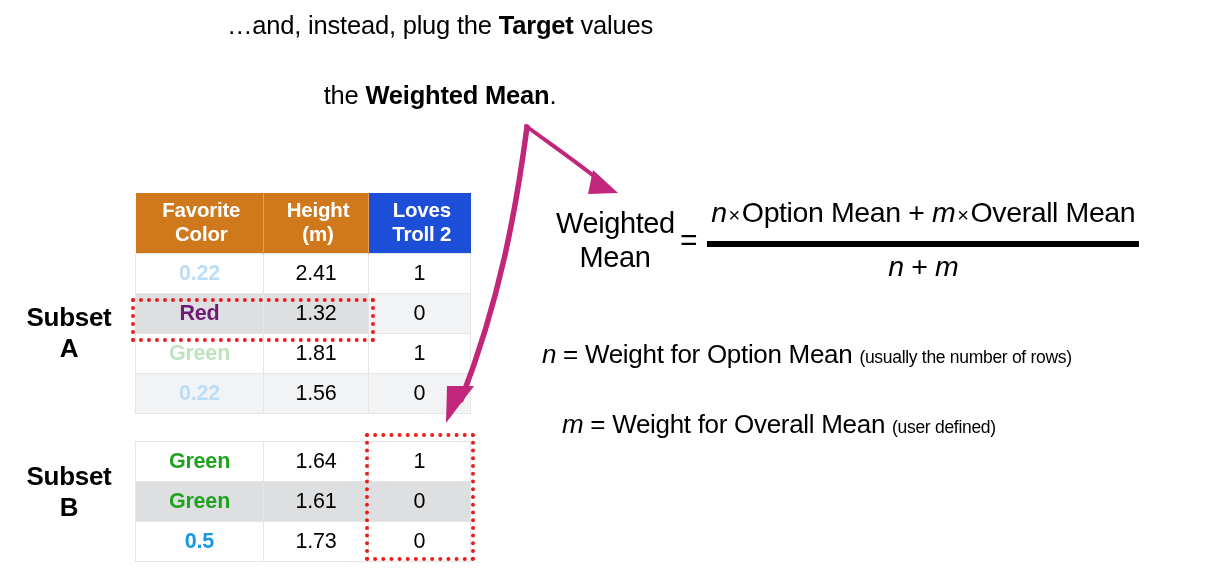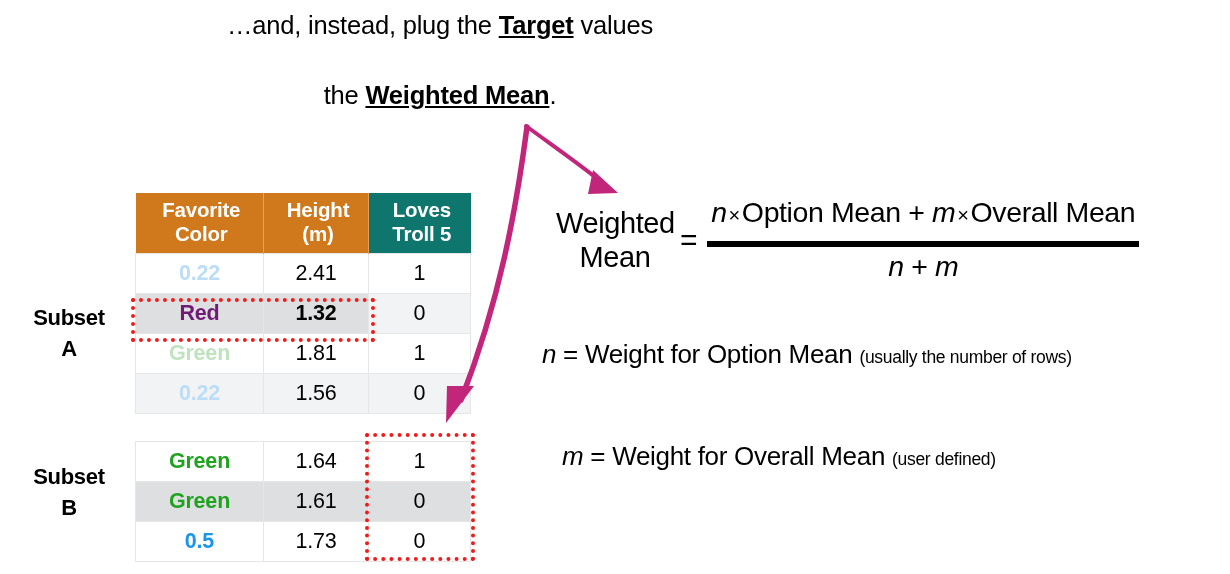--- a/index.html
+++ b/index.html
@@ -26,28 +26,28 @@
     position: absolute;
     left: 150px;
     top: 8px;
     width: 580px;
     text-align: center;
     font-size: 25.5px;
     line-height: 35px;
     letter-spacing: -0.2px;
     color: #000;
   }
-  #caption b { font-weight: bold; text-decoration: underline; }
+  #caption b { font-weight: bold; }
 
   
   .subset-label {
     position: absolute;
     width: 130px;
     text-align: center;
-    font-size: 22px;
+    font-size: 26px;
     font-weight: bold;
     line-height: 31px;
     letter-spacing: -0.3px;
   }
   #subset-a-label { left: 4px; top: 302px; }
   #subset-b-label { left: 4px; top: 461px; }
 
   
   .tbl {
     position: absolute;
@@ -65,36 +65,36 @@
   .tbl th {
     padding: 5px 0 7px 4px;
     font-size: 20.5px;
     font-weight: bold;
     color: #ffffff;
     line-height: 24px;
     text-align: center;
     letter-spacing: -0.2px;
   }
   .tbl th.h-orange { background: #d0781c; border-right: 1px solid #e4a05a; }
-  .tbl th.h-green  { background: #0f766e; }
+  .tbl th.h-green  { background: #1d4ed8; }
 
   .tbl td {
     height: 37px;
     text-align: center;
     vertical-align: middle;
     font-size: 21.5px;
     border: 1px solid #e6e6e6;
     background: #ffffff;
     letter-spacing: -0.2px;
   }
   .tbl tr.alt td { background: #dedfe1; }
   #table-a tr.alt td { background: #f2f3f4; }
   #table-a tr.hl td.hcell { background: #dedfe1; }
 
-  .tbl td.cbold { font-weight: bold; }
+  .tbl td.cbold { font-weight: normal; }
 
   
   .v-green { color: #1fa31f; font-weight: bold; }
   .v-blue  { color: #1c96e8; font-weight: bold; text-align: right; }
   .v-red   { color: #701a75; font-weight: bold; }
   .v-plain { color: #000000; }
 
   
   #table-a tr.dim td { color: #b9b9b9; }
   #table-a tr.dim td .v-green { color: #bfe3bf; }
@@ -147,21 +147,21 @@
   .mtimes { font-size: 20px; padding: 0 2px; }
 
   
   .defline {
     position: absolute;
     font-size: 26px;
     letter-spacing: -0.3px;
     white-space: nowrap;
   }
   #def-n { left: 542px; top: 339px; }
-  #def-m { left: 562px; top: 409px; margin-top: 32px; }
+  #def-m { left: 562px; top: 409px; }
   .defnote { font-size: 17.5px; }
 
   
   #arrows {
     position: absolute;
     left: 0; top: 0;
     width: 1230px; height: 574px;
     pointer-events: none;
   }
 </style>
@@ -196,21 +196,21 @@
         <th class="h-orange">
           <span>Favorite</span><br>
           <span>Color</span>
         </th>
         <th class="h-orange">
           <span>Height</span><br>
           <span>(m)</span>
         </th>
         <th class="h-green">
           <span>Loves</span><br>
-          <span>Troll 5</span>
+          <span>Troll 2</span>
         </th>
       </tr>
     </thead>
     <tbody id="tbody-a">
         <tr class="dim">
           <td><span class="v-blue">0.22</span></td>
           <td><span class="v-plain">2.41</span></td>
           <td><span class="v-plain">1</span></td>
         </tr>
         <tr class="alt hl">

